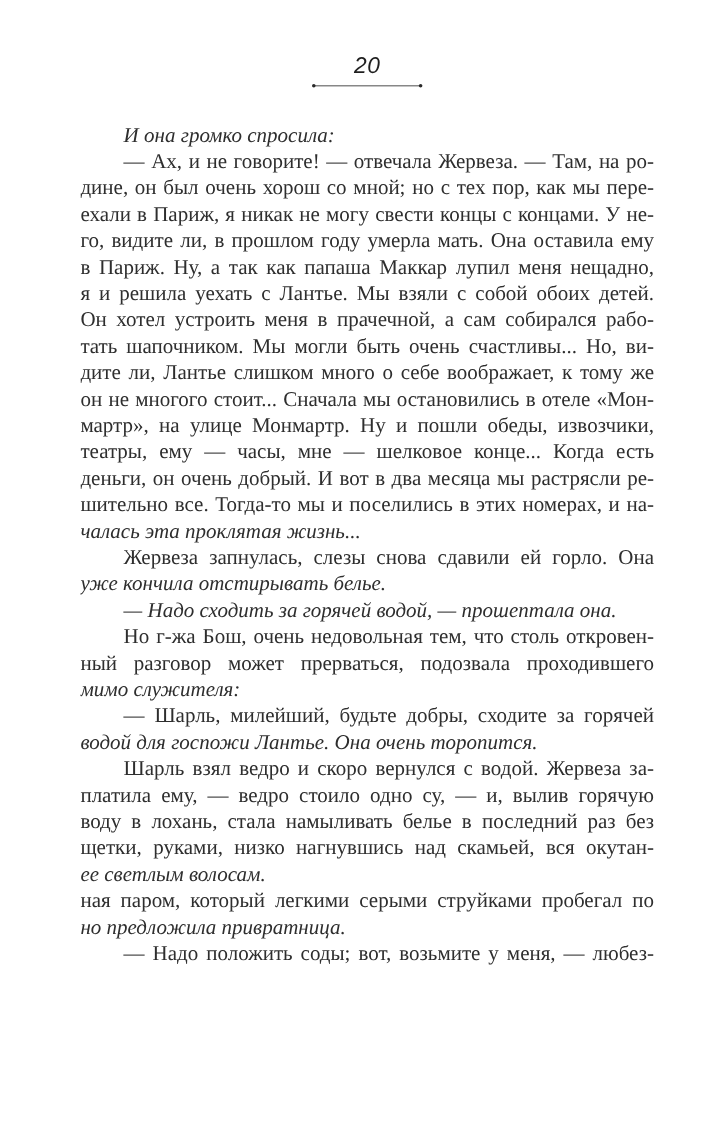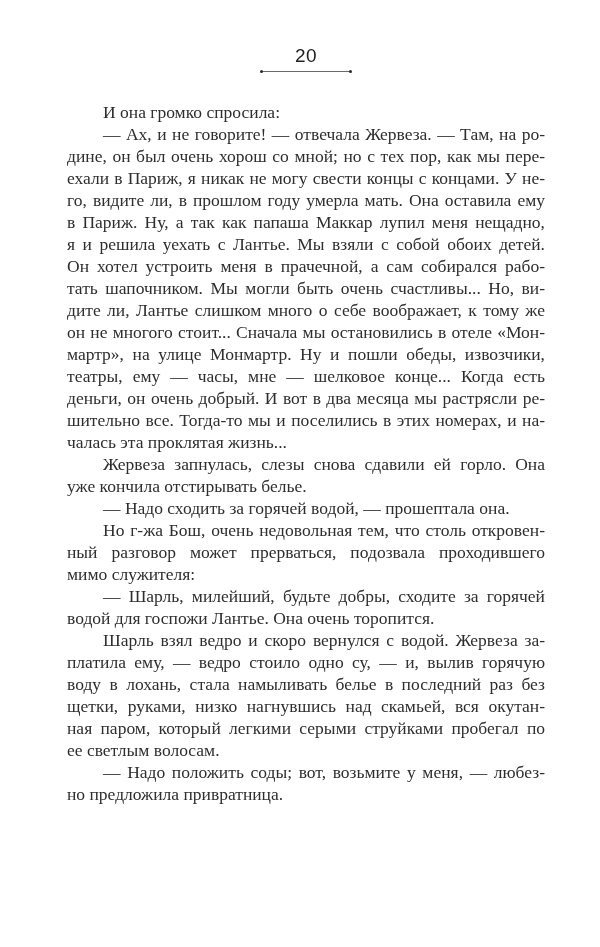--- a/index.html
+++ b/index.html
@@ -25,20 +25,21 @@
     top: 46px;
     width: 478px;
     text-align: center;
   }
   .page-number {
     font-family: "Liberation Sans", "DejaVu Sans", sans-serif;
     font-size: 19px;
     line-height: 20px;
     color: #1f1f1f;
     letter-spacing: 0.5px;
+    font-style: italic;
   }
   .header-rule {
     position: relative;
     width: 90px;
     height: 0;
     margin: 5px auto 0 auto;
     border-top: 1px solid var(--rule);
   }
   .header-rule .dot {
     position: absolute;
@@ -61,20 +62,21 @@
     line-height: 22px;
     font-size: 17.5px;
     text-align: justify;
     text-align-last: justify;
     overflow: hidden;
     white-space: normal;
   }
   .line.last {
     text-align: left;
     text-align-last: left;
+    font-style: italic;
   }
   .line.indent { padding-left: 36px; }
 </style>
 </head>
 <body>
 
 <div class="book-page">
   <header class="page-header">
     <div class="page-number">20</div>
     <div class="header-rule">
@@ -105,18 +107,18 @@
       <div class="line indent last">— Надо сходить за горячей водой, — прошептала она.</div>
       <div class="line indent">Но г-жа Бош, очень недовольная тем, что столь откровен-</div>
       <div class="line">ный разговор может прерваться, подозвала проходившего</div>
       <div class="line last">мимо служителя:</div>
       <div class="line indent">— Шарль, милейший, будьте добры, сходите за горячей</div>
       <div class="line last">водой для госпожи Лантье. Она очень торопится.</div>
       <div class="line indent">Шарль взял ведро и скоро вернулся с водой. Жервеза за-</div>
       <div class="line">платила ему, — ведро стоило одно су, — и, вылив горячую</div>
       <div class="line">воду в лохань, стала намыливать белье в последний раз без</div>
       <div class="line">щетки, руками, низко нагнувшись над скамьей, вся окутан-</div>
+      <div class="line last">ее светлым волосам.</div>
       <div class="line">ная паром, который легкими серыми струйками пробегал по</div>
-      <div class="line last">ее светлым волосам.</div>
+      <div class="line last">но предложила привратница.</div>
       <div class="line indent">— Надо положить соды; вот, возьмите у меня, — любез-</div>
-      <div class="line last">но предложила привратница.</div>
     </main>
 </div>
 
 </body></html>

